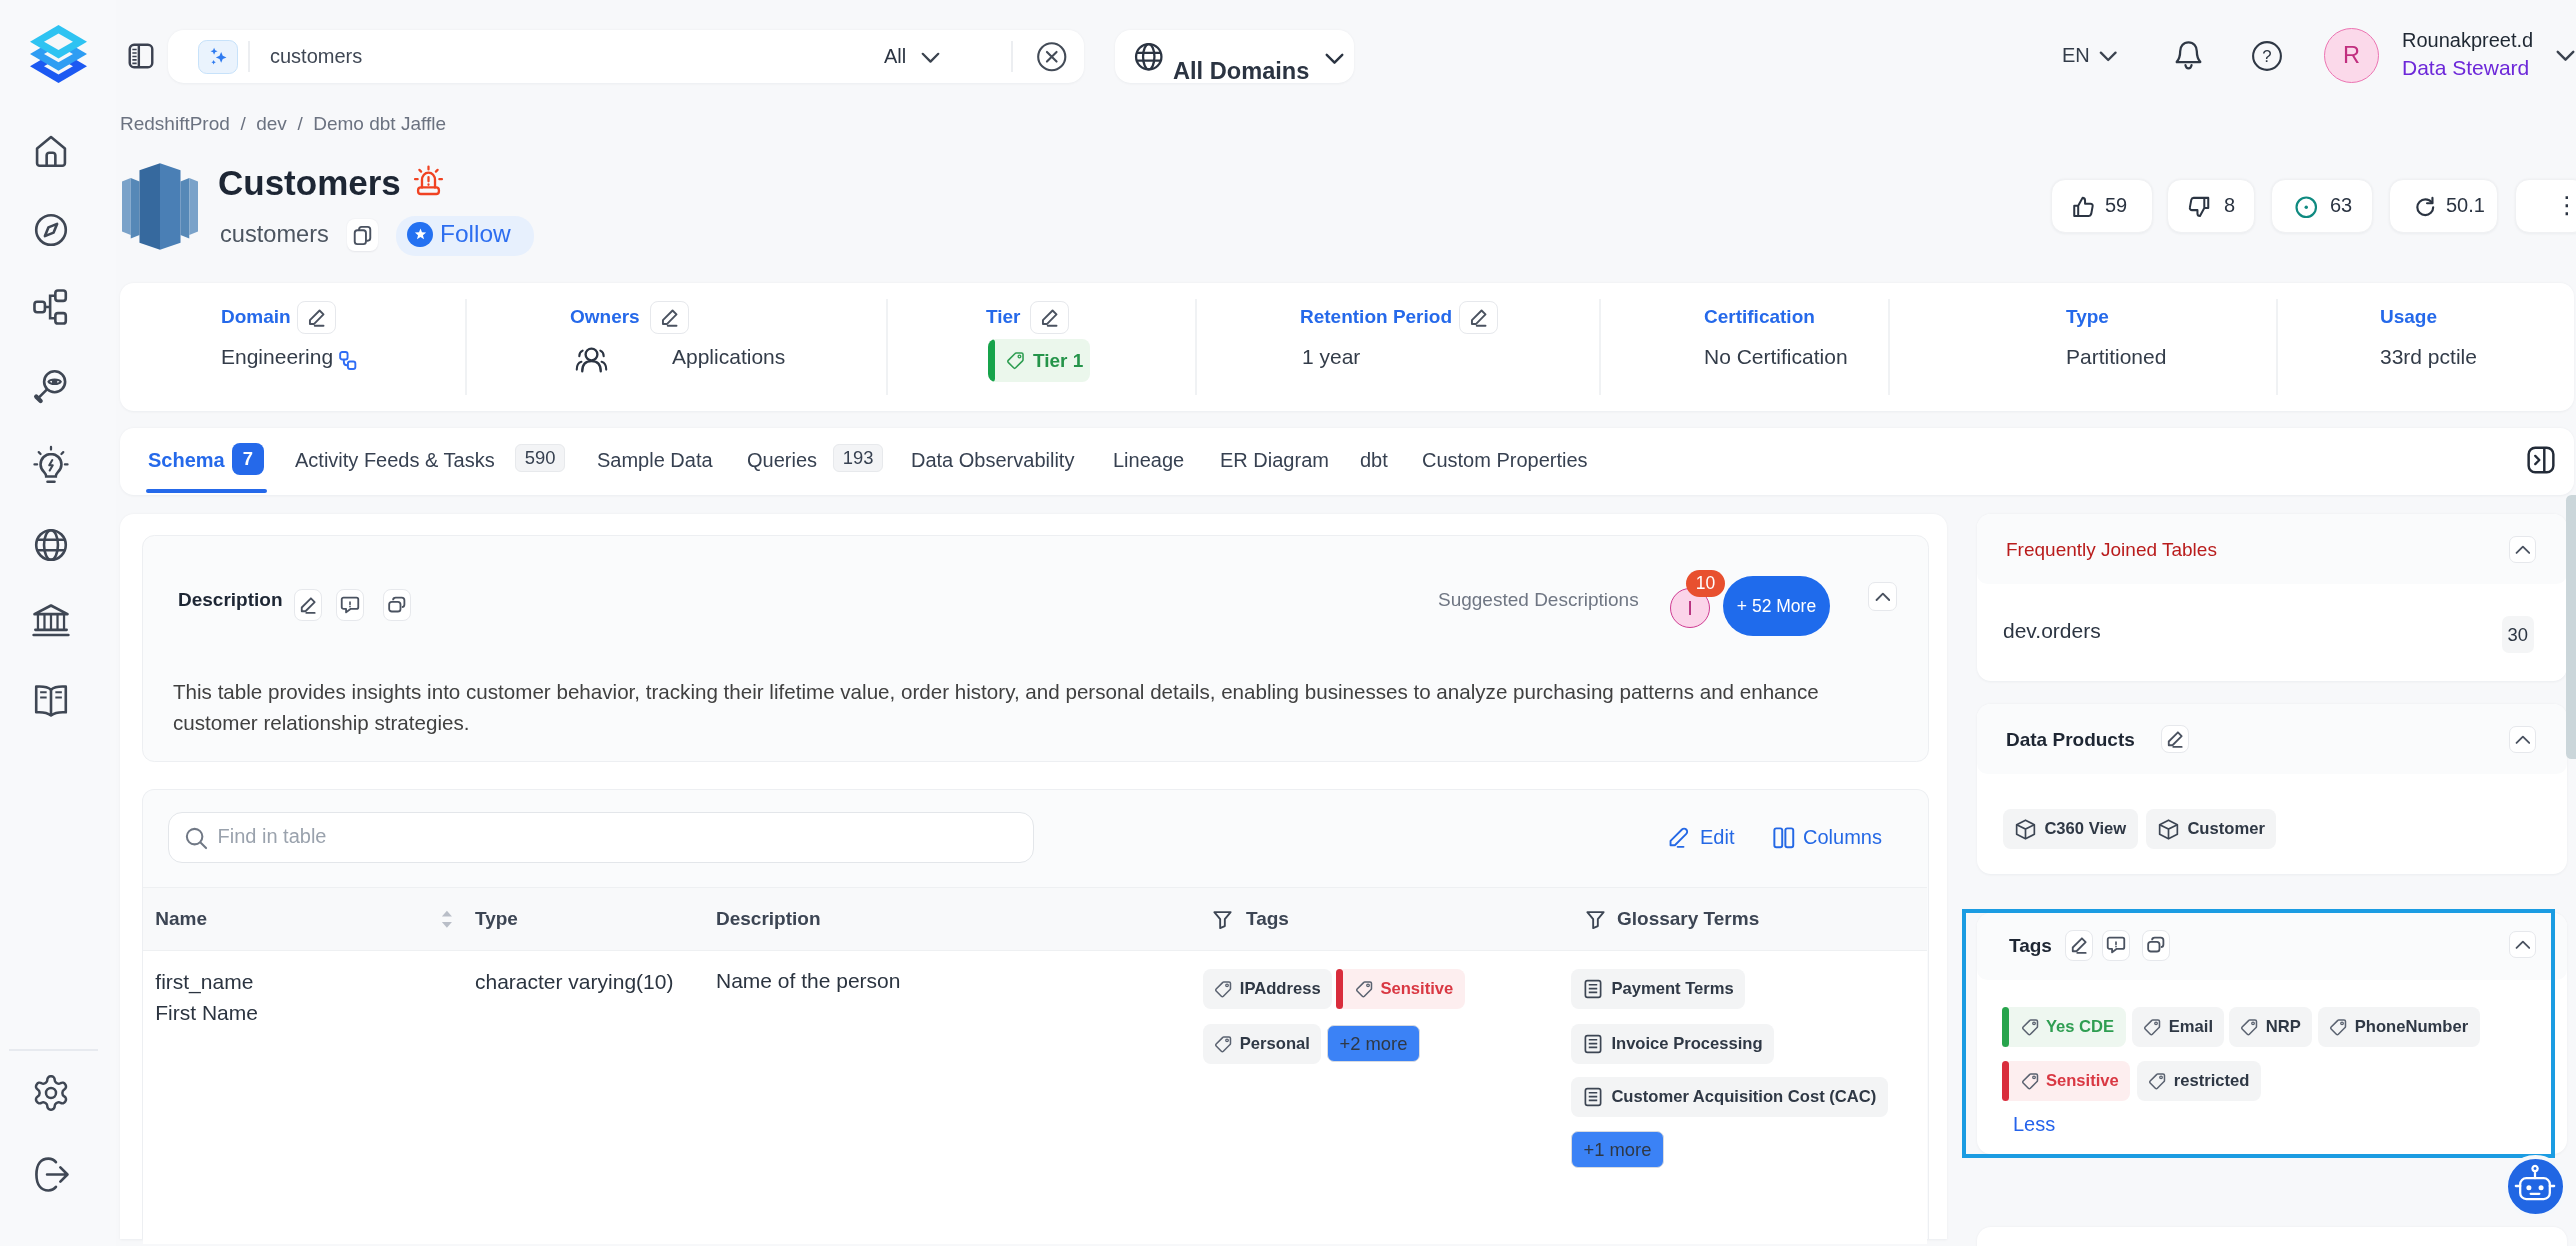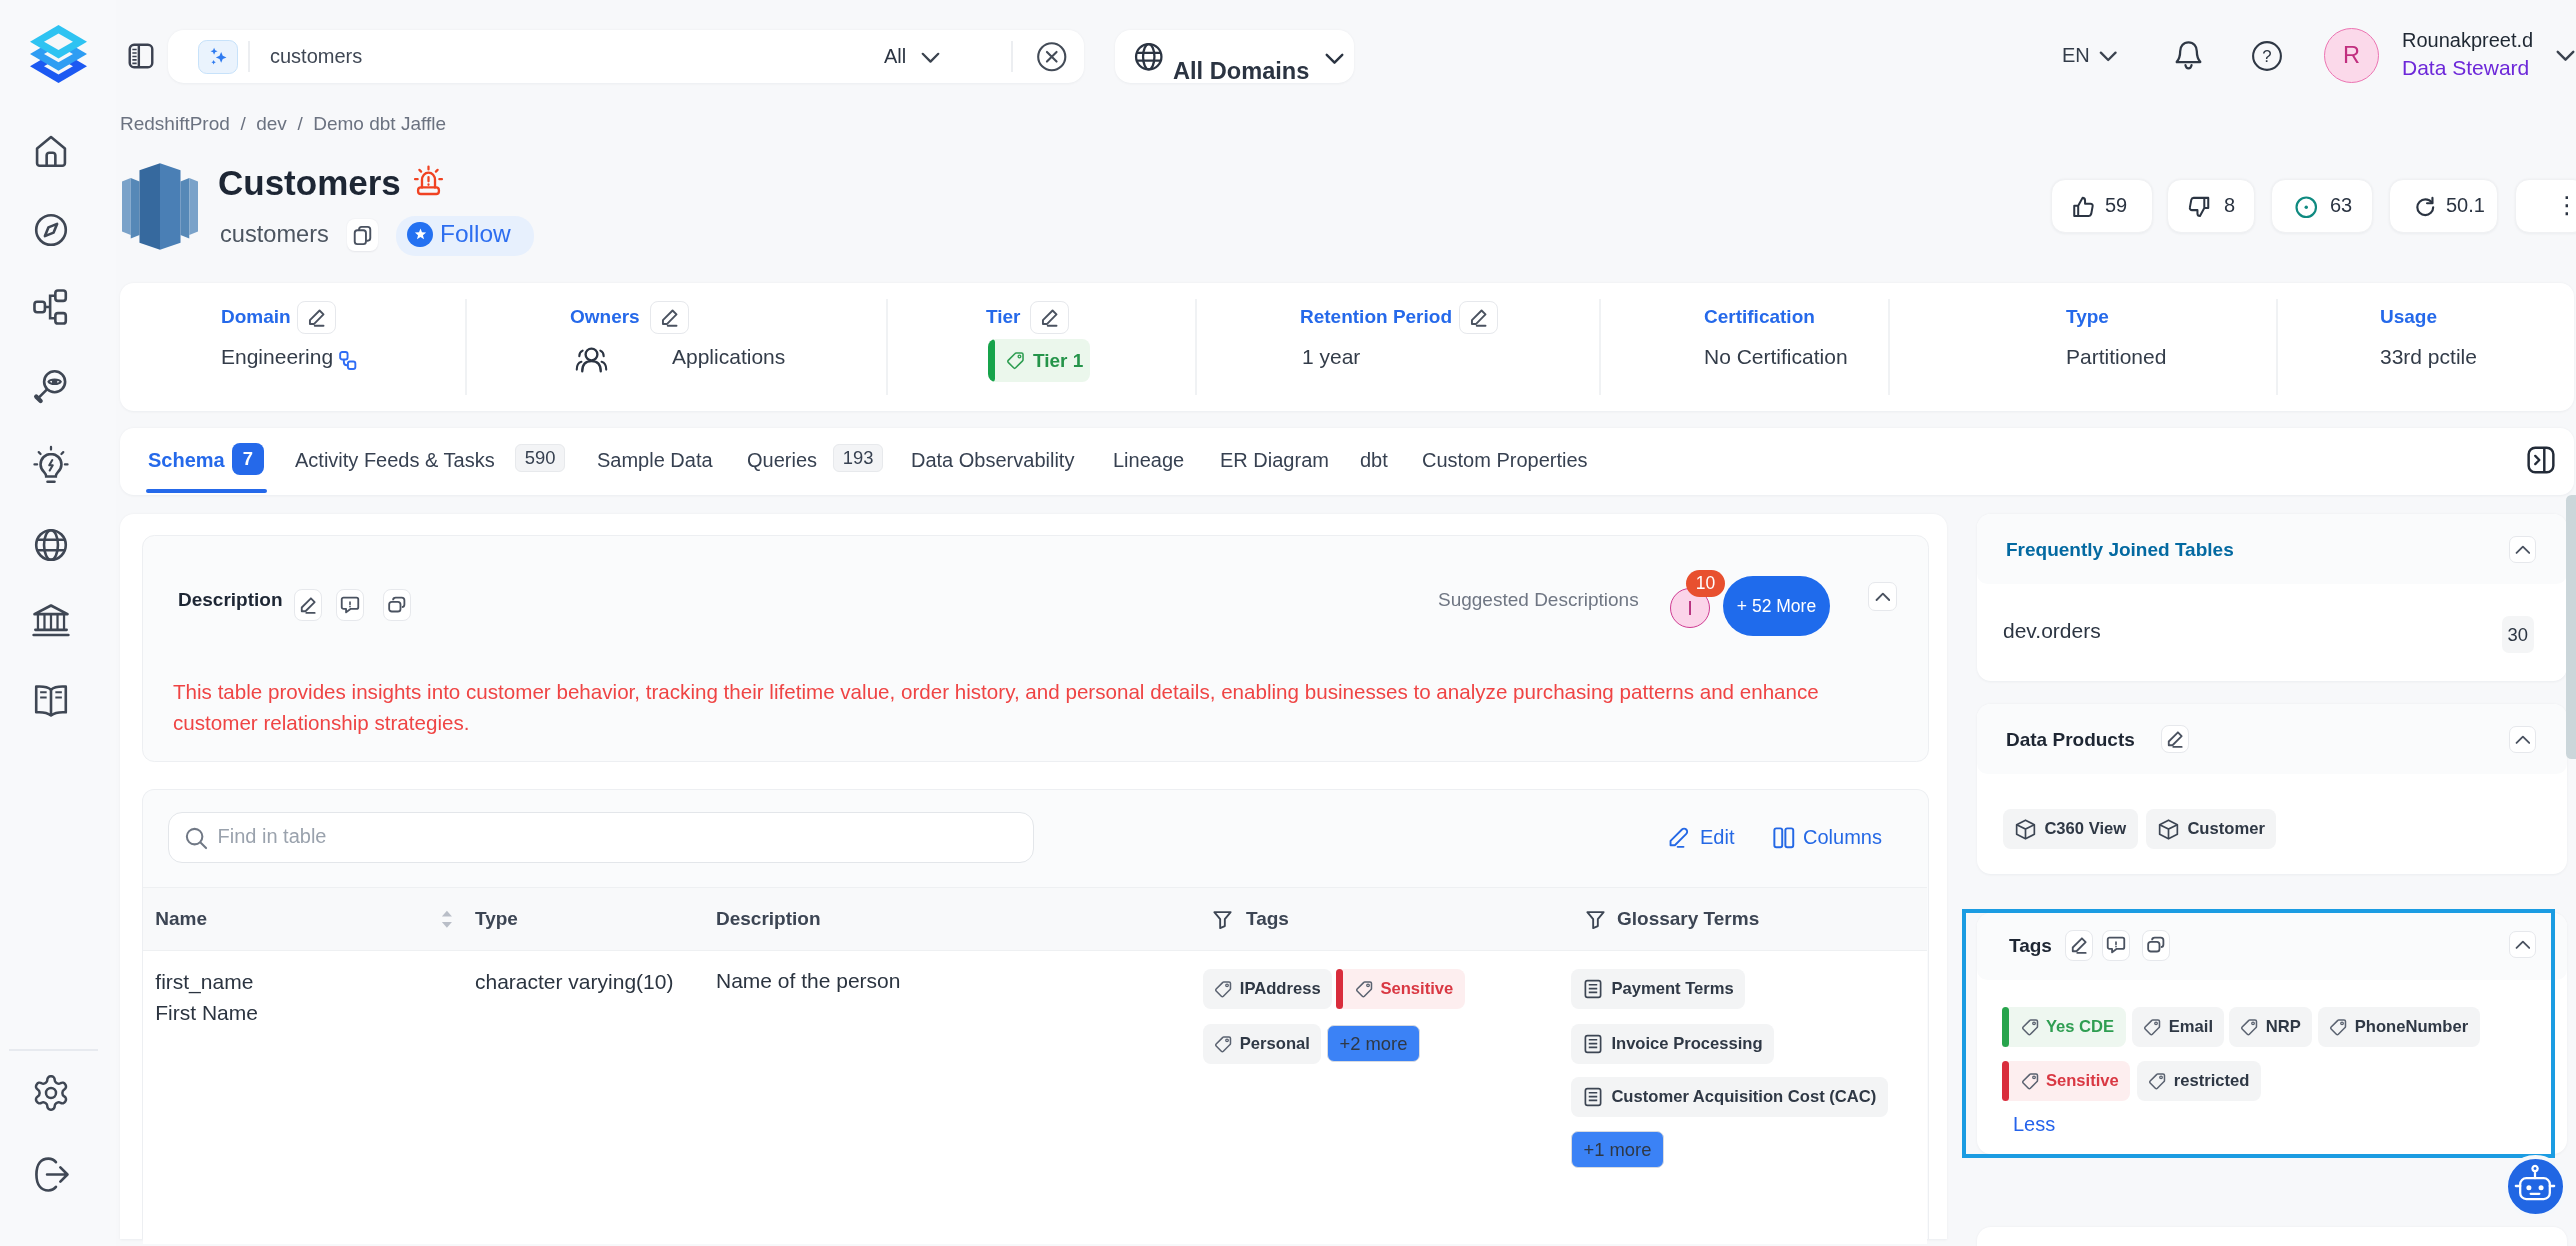--- a/index.html
+++ b/index.html
@@ -367,21 +367,21 @@
     <div class="abs" style="left:1295px;top:53px;font-size:19px;color:#6f7683;">Suggested Descriptions</div>
     <div class="abs" style="left:1527px;top:52px;width:40px;height:40px;border-radius:50%;background:#fbd4e9;border:1.8px solid #cf3b92;display:flex;align-items:center;justify-content:center;font-size:20px;color:#b62d7c;">I</div>
     <div class="abs" style="left:1543px;top:34px;width:39px;height:27px;background:#e8502f;border-radius:14px;display:flex;align-items:center;justify-content:center;font-size:17.5px;color:#fff;">10</div>
     <div class="abs" style="left:1580px;top:40px;width:107px;height:60px;background:#1f6bec;border-radius:30px;display:flex;align-items:center;justify-content:center;font-size:17.5px;color:#fff;white-space:nowrap;">+ 52 More</div>
     <div class="iconbtn" style="left:1725px;top:46px;width:29px;height:29px;border-radius:7px;">
         <svg width="15.8" height="9.6" viewBox="0 0 20 12">
           <path d="M2 10 L10 2 L18 10" stroke="#4a5260" stroke-width="2.4" fill="none" stroke-linecap="round" stroke-linejoin="round"></path>
         </svg>
       </div>
 
-    <div class="abs" style="left:30px;top:140px;font-size:20.6px;line-height:31px;color:#ef4444;">This table provides insights into customer behavior, tracking their lifetime value, order history, and personal details, enabling businesses to analyze purchasing patterns and enhance<br>customer relationship strategies.</div>
+    <div class="abs" style="left:30px;top:140px;font-size:20.6px;line-height:31px;color:#404040;">This table provides insights into customer behavior, tracking their lifetime value, order history, and personal details, enabling businesses to analyze purchasing patterns and enhance<br>customer relationship strategies.</div>
   </div>
 
   <div class="inner" style="left:22px;top:275px;width:1787px;height:450px;border-bottom:none;border-bottom-left-radius:0;border-bottom-right-radius:0;">
     <div class="abs" style="left:24.5px;top:22px;width:866px;height:51px;background:#fff;border:1.8px solid #e3e6ea;border-radius:14px;">
       <svg class="abs" style="left:15px;top:13px" width="24.5" height="24.5" viewBox="0 0 30 30">
           <circle cx="13" cy="13" r="9.5" stroke="#707885" stroke-width="2.5" fill="none"></circle>
           <path d="M20.5 20.5 L27 27" stroke="#707885" stroke-width="2.5" stroke-linecap="round"></path>
         </svg>
       <div class="abs" style="left:49px;top:12.3px;font-size:20px;color:#9aa2ad;">Find in table</div>
     </div>
@@ -447,21 +447,21 @@
             <rect x="4" y="3" width="18" height="20" rx="2.5" stroke="#3c4553" stroke-width="2" fill="none"></rect>
             <path d="M8 8 H18 M8 12.5 H18 M8 17 H18" stroke="#3c4553" stroke-width="1.9" fill="none"></path>
           </svg>Customer Acquisition Cost (CAC)</div>
       <div class="morechip" style="left:1428px;top:180px;">+1 more</div>
     </div>
   </div>
 </div>
 
 <div class="card" id="fjtcard" style="left:1977px;top:514px;width:590px;height:167px;">
   <div class="hstrip" style="width:590px;height:70px;"></div>
-  <div class="abs" style="left:29px;top:24.5px;font-size:19px;font-weight:bold;color:#0369a1;">Frequently Joined Tables</div>
+  <div class="abs" style="left:29px;top:24.5px;font-size:19px;font-weight:normal;color:#b91c1c;">Frequently Joined Tables</div>
   <div class="iconbtn" style="left:532px;top:22px;width:27px;height:27px;border-radius:7px;">
       <svg width="15.8" height="9.6" viewBox="0 0 20 12">
         <path d="M2 10 L10 2 L18 10" stroke="#4a5260" stroke-width="2.3" fill="none" stroke-linecap="round" stroke-linejoin="round"></path>
       </svg>
     </div>
   <div class="abs" style="left:26px;top:105px;font-size:21px;color:#2c3542;">dev.orders</div>
   <div class="abs" style="left:525px;top:102px;width:31.5px;height:37px;background:#f4f5f6;border-radius:7px;display:flex;align-items:center;justify-content:center;font-size:18.4px;color:#2c3542;">30</div>
 </div>
 
 <div class="card" id="dpcard" style="left:1977px;top:704px;width:590px;height:170px;">

